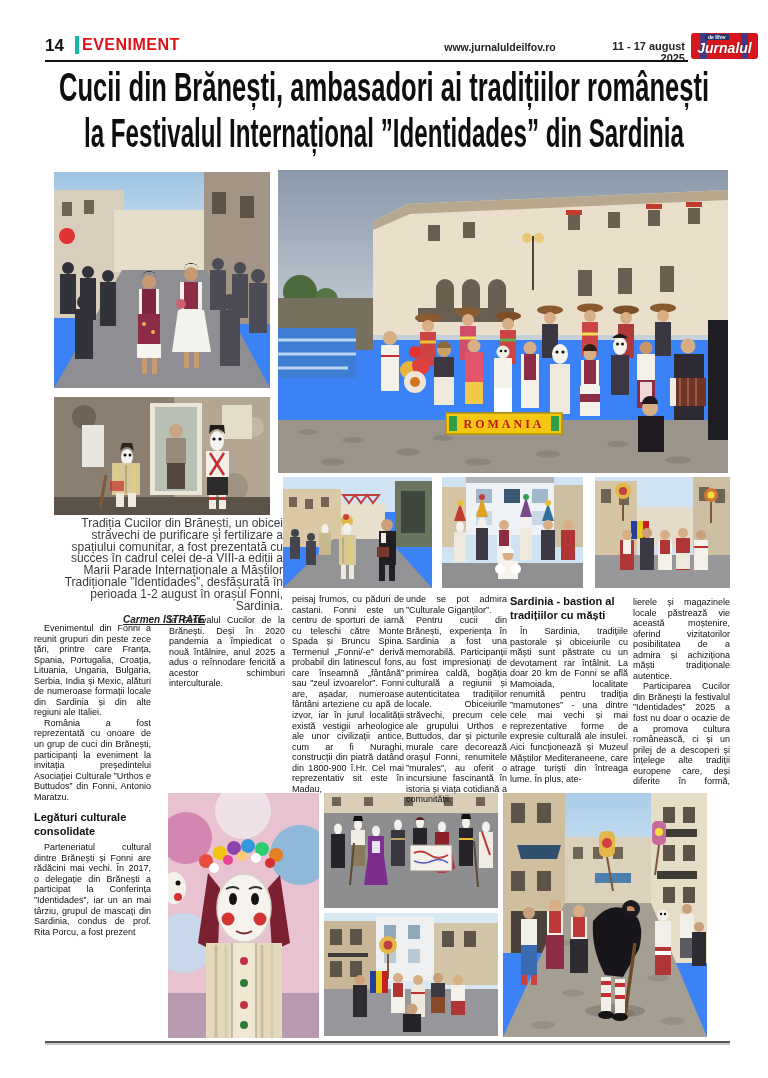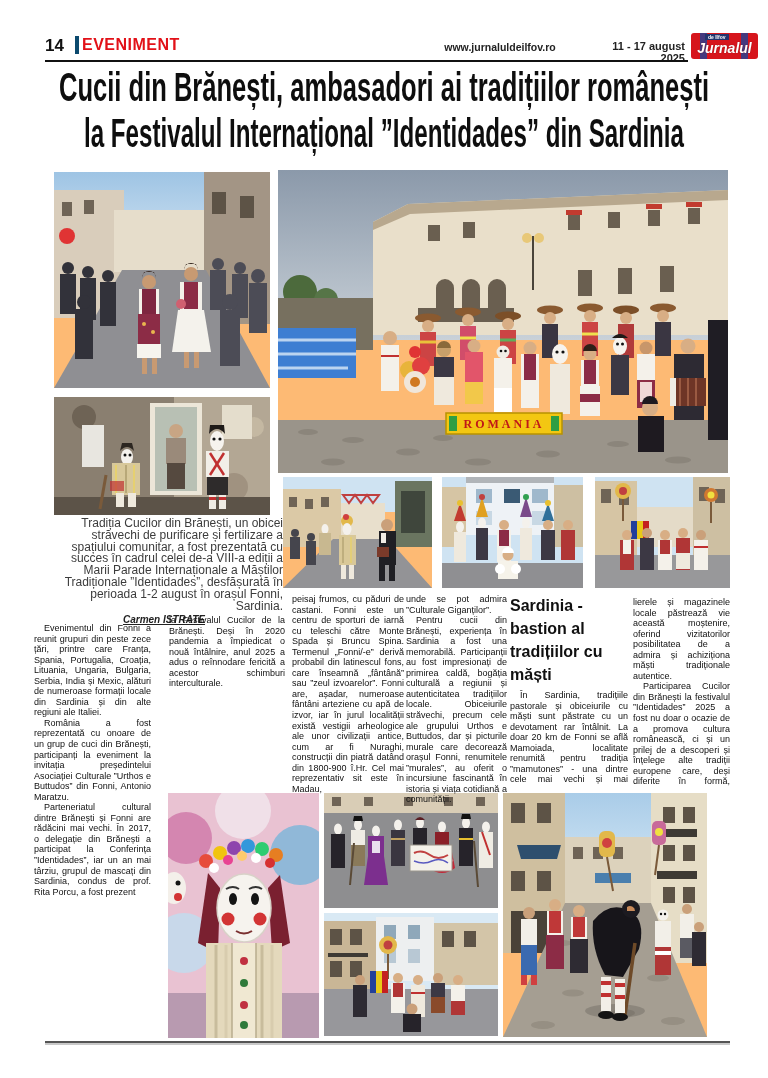--- a/index.html
+++ b/index.html
@@ -1,44 +1,44 @@
 <!DOCTYPE html>
 <html lang="ro"><head>
 <meta charset="utf-8">
 <style>
   html,body{margin:0;padding:0;background:#888;}
   #page{position:relative;width:768px;height:1078px;background:#ffffff;
         font-family:"Liberation Sans",sans-serif;color:#1a1a1a;overflow:hidden;}
   .abs{position:absolute;}
   
   #pagenum{left:45px;top:36px;font-size:17px;font-weight:bold;color:#111;}
-  #section{left:75px;top:36px;font-size:16px;font-weight:bold;color:#e21118;letter-spacing:.5px;border-left:4px solid #0c4a6e;padding-left:3px;}
+  #section{left:75px;top:36px;font-size:16px;font-weight:bold;color:#e21118;letter-spacing:.5px;border-left:4px solid #14b8a6;padding-left:3px;}
   #site{left:430px;top:41px;width:140px;text-align:center;font-size:10.5px;font-weight:bold;color:#222;}
   #issuedate{left:585px;top:40px;width:100px;text-align:right;font-size:11px;font-weight:bold;color:#222;}
   #logo{left:691px;top:33px;width:67px;height:26px;background:#d6151c;border-radius:3px;overflow:hidden;}
   #logo .stripes{position:absolute;left:9px;top:0;width:7px;height:100%;background:#2a3f8f;opacity:.85;}
   #logo .stripes2{position:absolute;right:10px;top:0;width:7px;height:100%;background:#2a3f8f;opacity:.85;}
   #logo .deilfov{position:absolute;left:14px;top:1px;background:#23356e;color:#fff;font-size:5px;font-weight:bold;padding:0 3px;line-height:6px;}
   #logo .jname{position:absolute;left:0;right:0;top:6px;text-align:center;color:#fff;font-weight:bold;font-style:italic;font-size:14px;line-height:18px;text-shadow:0 0 1px #7a0a0e;}
   #headrule{left:45px;top:60px;width:643px;height:2px;background:#111;}
   #footrule{left:45px;top:1041px;width:685px;height:2px;background:#555;box-shadow:0 2px 0 #c9c9c9;}
   
   #headline{left:0;top:63px;width:768px;height:100px;}
   #headline text{font-family:"Liberation Sans",sans-serif;font-weight:bold;fill:#0e0e0e;}
   
   #lead{left:45px;top:518px;width:238px;}
   #lead .cap{font-size:12px;line-height:11.8px;color:#3c3c3c;text-align:right;margin:0;}
   #lead .byl{display:block;text-align:center;font-size:10px;font-weight:bold;font-style:italic;text-decoration:underline;color:#222;margin-top:2px;}
   
   .bodycol{position:absolute;font-size:9px;line-height:10.55px;text-align:justify;color:#101010;overflow:hidden;}
   .bodycol p{margin:0;text-indent:10px;}
-  .subhead{font-size:16px;font-weight:bold;line-height:23px;text-indent:0 !important;text-align:left;}
+  .subhead{font-size:11px;font-weight:bold;line-height:14px;text-indent:0 !important;text-align:left;}
   .sh-gap{margin-top:8px !important;margin-bottom:4px !important;}
   
-  .photo{position:absolute;overflow:hidden;background:#fdba74;}
+  .photo{position:absolute;overflow:hidden;background:#3b82f6;}
   .photo svg{display:block;width:100%;height:100%;}
 </style>
 </head>
 <body>
 
 <div id="page">
 
   <div class="abs" id="pagenum">14</div>
   <div class="abs" id="section">EVENIMENT</div>
   <div class="abs" id="site">www.jurnaluldeilfov.ro</div>
@@ -773,20 +773,21 @@
   </div>
 
   <div class="abs" id="lead">
     <p class="cap">Tradiția Cucilor din Brănești, un obicei străvechi de purificare și fertilizare a spațiului comunitar, a fost prezentată cu succes în cadrul celei de-a VIII-a ediții a Marii Parade Internaționale a Măștilor Tradiționale ”Identidades”, desfășurată în perioada 1-2 august în orașul Fonni, Sardinia.</p>
     <span class="byl">Carmen ISTRATE</span>
   </div>
 
   <div class="bodycol" style="left:34px;top:623px;width:117px;height:414px;">
     <p>Evenimentul din Fonni a reunit grupuri din peste zece țări, printre care Franța, Spania, Portugalia, Croația, Lituania, Ungaria, Bulgaria, Serbia, India și Mexic, alături de numeroase formații locale din Sardinia și din alte regiuni ale Italiei.</p>
     <p>România a fost reprezentată cu onoare de un grup de cuci din Brănești, participanți la eveniment la invitația președintelui Asociației Culturale ”Urthos e Buttudos” din Fonni, Antonio Maratzu.</p>
+    <p class="subhead sh-gap">Legături culturale consolidate</p>
     <p>Parteneriatul cultural dintre Brănești și Fonni are rădăcini mai vechi. În 2017, o delegație din Brănești a participat la Conferința ”Identidades”, iar un an mai târziu, grupul de mascați din Sardinia, condus de prof. Rita Porcu, a fost prezent</p>
   </div>
 
   <div class="bodycol" style="left:169px;top:615px;width:116px;height:176px;">
     <p style="text-indent:0;">la Festivalul Cucilor de la Brănești. Deși în 2020 pandemia a împiedicat o nouă întâlnire, anul 2025 a adus o reînnodare fericită a acestor schimburi interculturale.</p>
   </div>
 
   <div class="bodycol" style="left:292px;top:594px;width:112px;height:238px;">
     <p style="text-indent:0;">peisaj frumos, cu păduri de castani. Fonni este un centru de sporturi de iarnă cu teleschi către Monte Spada și Bruncu Spina. Termenul „Fonni/-e” derivă probabil din latinescul fons, care înseamnă „fântână” sau ”zeul izvoarelor”. Fonni are, așadar, numeroase fântâni arteziene cu apă de izvor, iar în jurul localității există vestigii arheologice ale unor civilizații antice, cum ar fi Nuraghi, construcții din piatră datând din 1800-900 î.Hr. Cel mai reprezentativ sit este în Madau,</p>
   </div>

